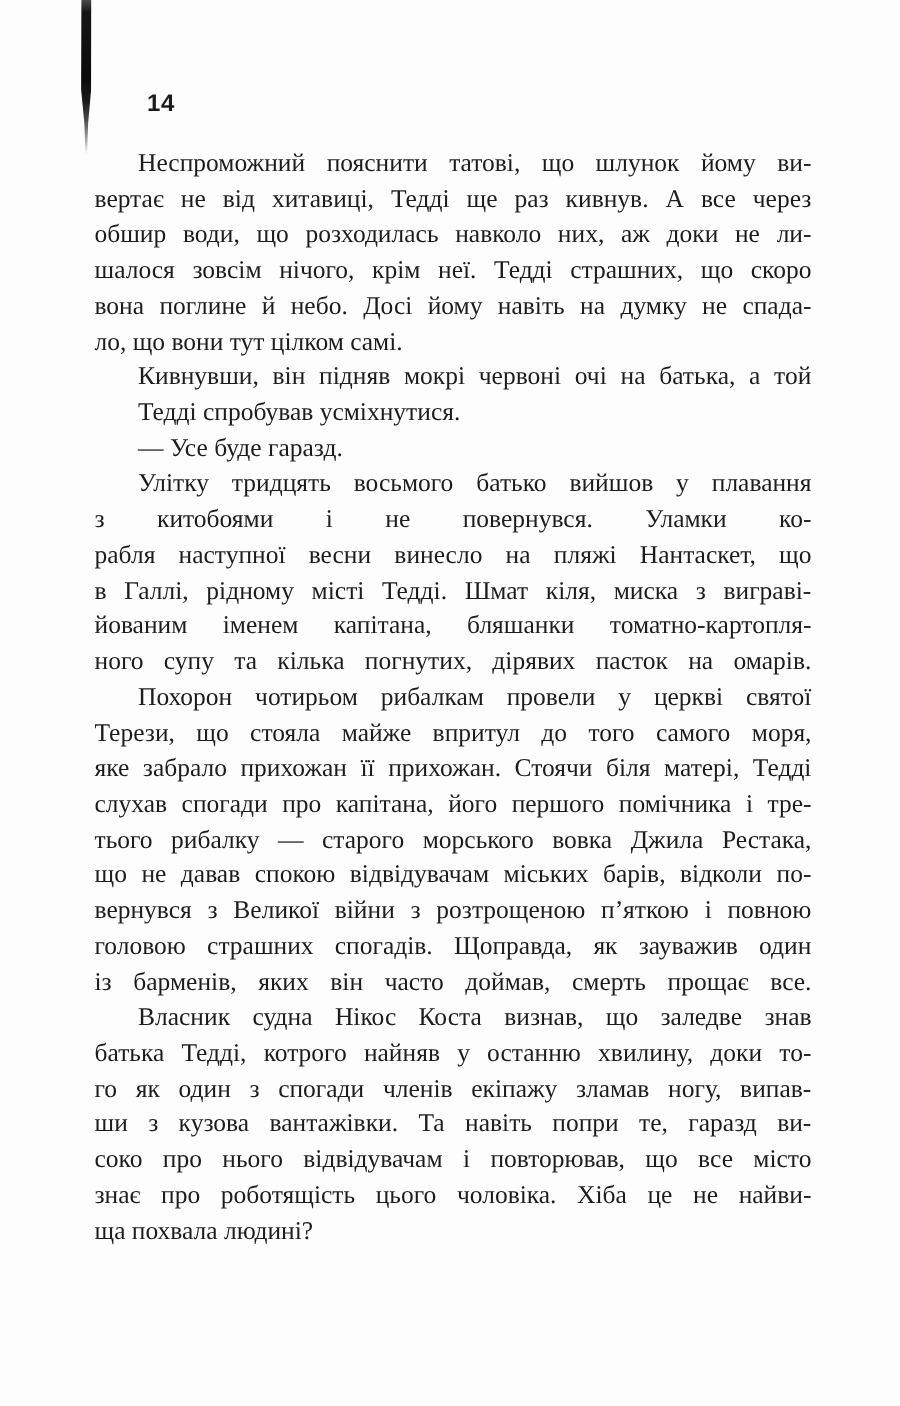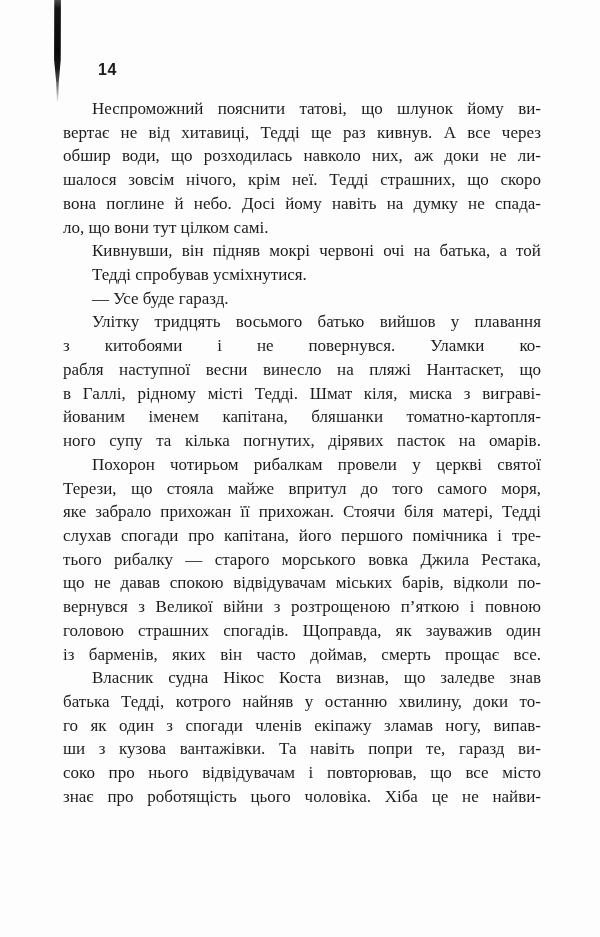--- a/index.html
+++ b/index.html
@@ -77,14 +77,15 @@
       <div class="line j"><span>що</span><span>не</span><span>давав</span><span>спокою</span><span>відвідувачам</span><span>міських</span><span>барів,</span><span>відколи</span><span>по-</span></div>
       <div class="line j"><span>вернувся</span><span>з</span><span>Великої</span><span>війни</span><span>з</span><span>розтрощеною</span><span>п’яткою</span><span>і</span><span>повною</span></div>
       <div class="line j"><span>головою</span><span>страшних</span><span>спогадів.</span><span>Щоправда,</span><span>як</span><span>зауважив</span><span>один</span></div>
       <div class="line j"><span>із</span><span>барменів,</span><span>яких</span><span>він</span><span>часто</span><span>доймав,</span><span>смерть</span><span>прощає</span><span>все.</span></div>
       <div class="line j indent"><span>Власник</span><span>судна</span><span>Нікос</span><span>Коста</span><span>визнав,</span><span>що</span><span>заледве</span><span>знав</span></div>
       <div class="line j"><span>батька</span><span>Тедді,</span><span>котрого</span><span>найняв</span><span>у</span><span>останню</span><span>хвилину,</span><span>доки</span><span>то-</span></div>
       <div class="line j"><span>го</span><span>як</span><span>один</span><span>з</span><span>спогади</span><span>членів</span><span>екіпажу</span><span>зламав</span><span>ногу,</span><span>випав-</span></div>
       <div class="line j"><span>ши</span><span>з</span><span>кузова</span><span>вантажівки.</span><span>Та</span><span>навіть</span><span>попри</span><span>те,</span><span>гаразд</span><span>ви-</span></div>
       <div class="line j"><span>соко</span><span>про</span><span>нього</span><span>відвідувачам</span><span>і</span><span>повторював,</span><span>що</span><span>все</span><span>місто</span></div>
       <div class="line j"><span>знає</span><span>про</span><span>роботящість</span><span>цього</span><span>чоловіка.</span><span>Хіба</span><span>це</span><span>не</span><span>найви-</span></div>
+      <div class="line">ща похвала людині?</div>
     </div>
 </div>
 
 </body></html>

